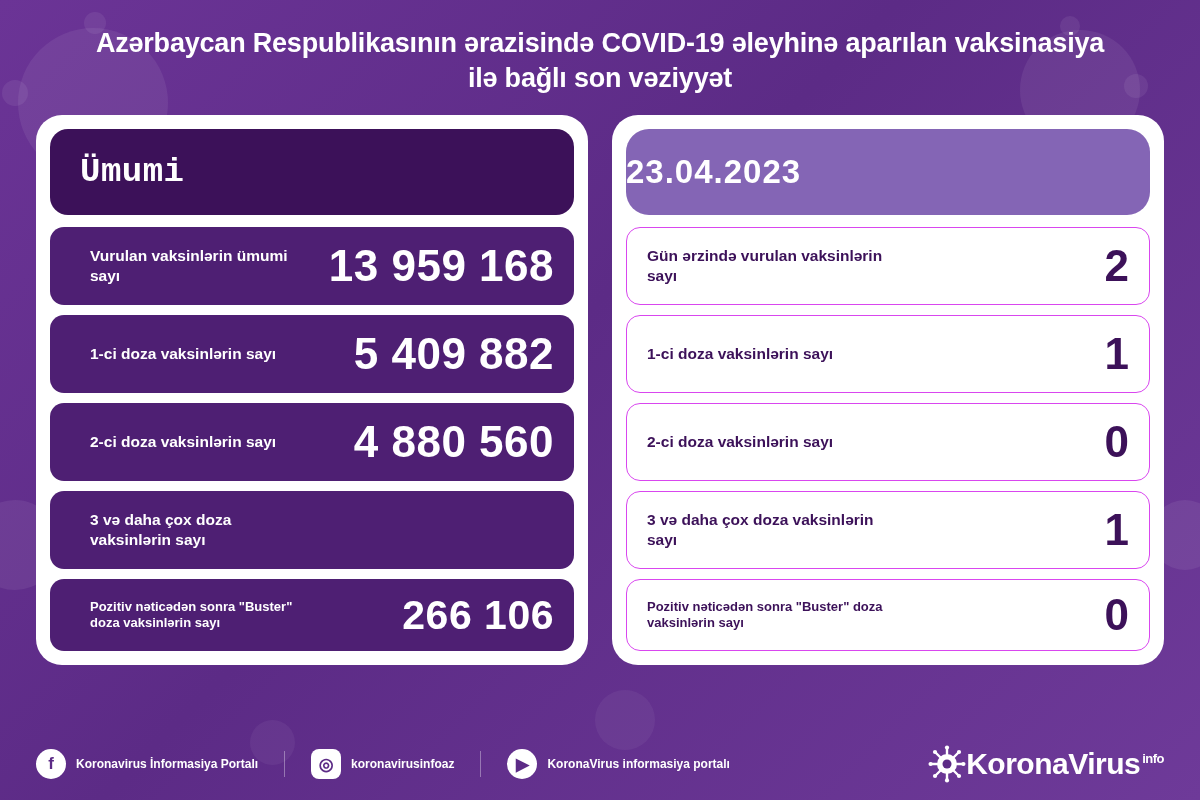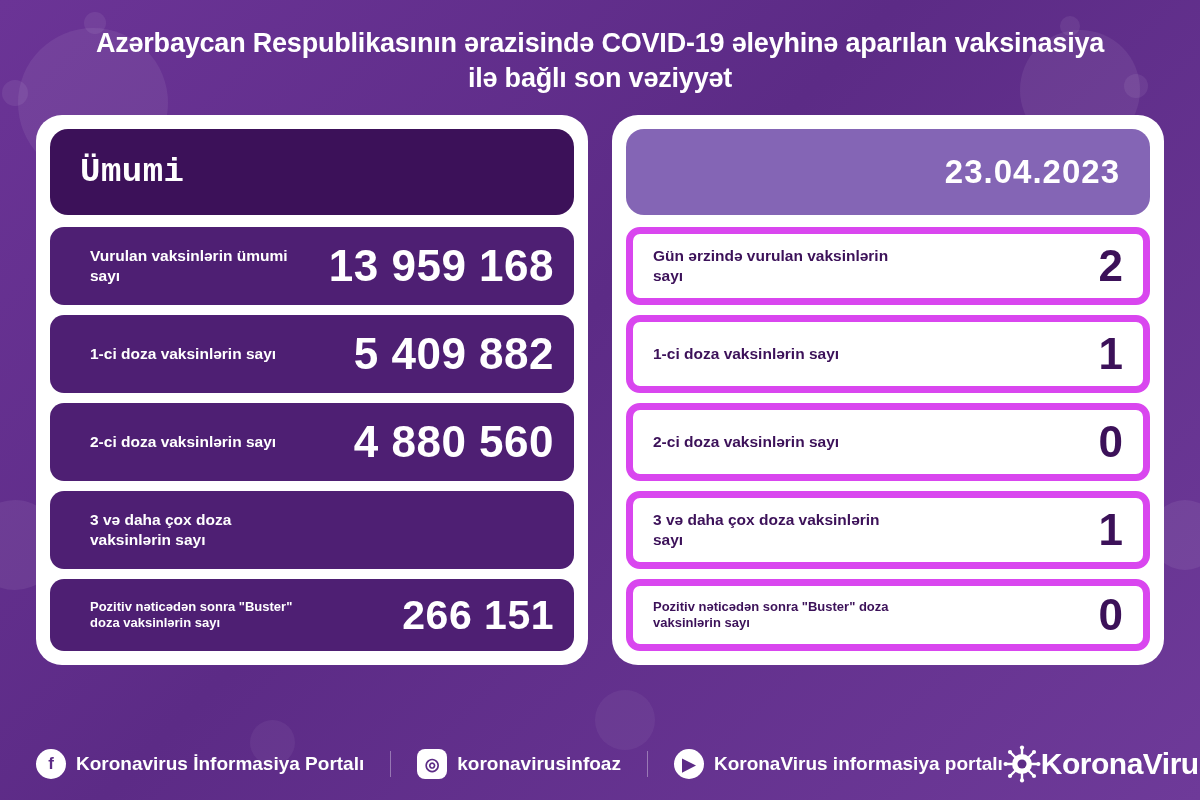--- a/index.html
+++ b/index.html
@@ -84,21 +84,21 @@
   }
   .panel-header.left {
     background: #3c1159;
     padding-left: 30px;
     justify-content: flex-start;
     font-family: Liberation Mono, monospace;
   }
   .panel-header.right {
     background: #8465b5;
     padding-right: 30px;
-    justify-content: flex-end;
+    border-radius: 23px;
   }
   .panel-header .htext {
     color: #ffffff;
     font-size: 34px;
     font-weight: bold;
     letter-spacing: 0.5px;
   }
   .panel-header.right .htext {
     font-size: 33px;
     letter-spacing: 1px;
@@ -119,21 +119,21 @@
   }
   .row.left {
     background: #4e1f73;
     height: 78px;
   }
   .row.left.small {
     height: 72px;
   }
   .row.right {
     background: #ffffff;
-    border: 7px solid #d946ef;
+    border: 1px solid #d946ef;
     height: 78px;
   }
   .row.right.small {
     height: 72px;
   }
   .label-left {
     color: #ffffff;
     font-size: 15.5px;
     font-weight: bold;
     line-height: 1.3;
@@ -212,21 +212,21 @@
     align-items: center;
     justify-content: center;
     color: #5c2b86;
     font-size: 17px;
     font-weight: bold;
     flex-shrink: 0;
   }
   .sicon.circle { border-radius: 50%; }
   .sname {
     color: #ffffff;
-    font-size: 19px;
+    font-size: 12px;
     font-weight: bold;
     white-space: nowrap;
   }
   .brand {
     display: flex;
     align-items: center;
   }
   .brand-mark {
     width: 38px;
     height: 38px;
@@ -283,21 +283,21 @@
           <div class="label-left">2-ci doza vaksinlərin sayı</div>
           <div class="value-left">4 880 560</div>
         </div>
 
         <div class="row left">
           <div class="label-left">3 və daha çox doza vaksinlərin sayı</div>
         </div>
 
         <div class="row left small">
           <div class="label-left tiny">Pozitiv nəticədən sonra "Buster" doza vaksinlərin sayı</div>
-          <div class="value-left tiny">266 151</div>
+          <div class="value-left tiny">266 106</div>
         </div>
 
       </div>
     </div>
 
     <div class="panel">
       <div class="panel-header right">
         <span class="htext">23.04.2023</span>
       </div>
       <div class="rows">

